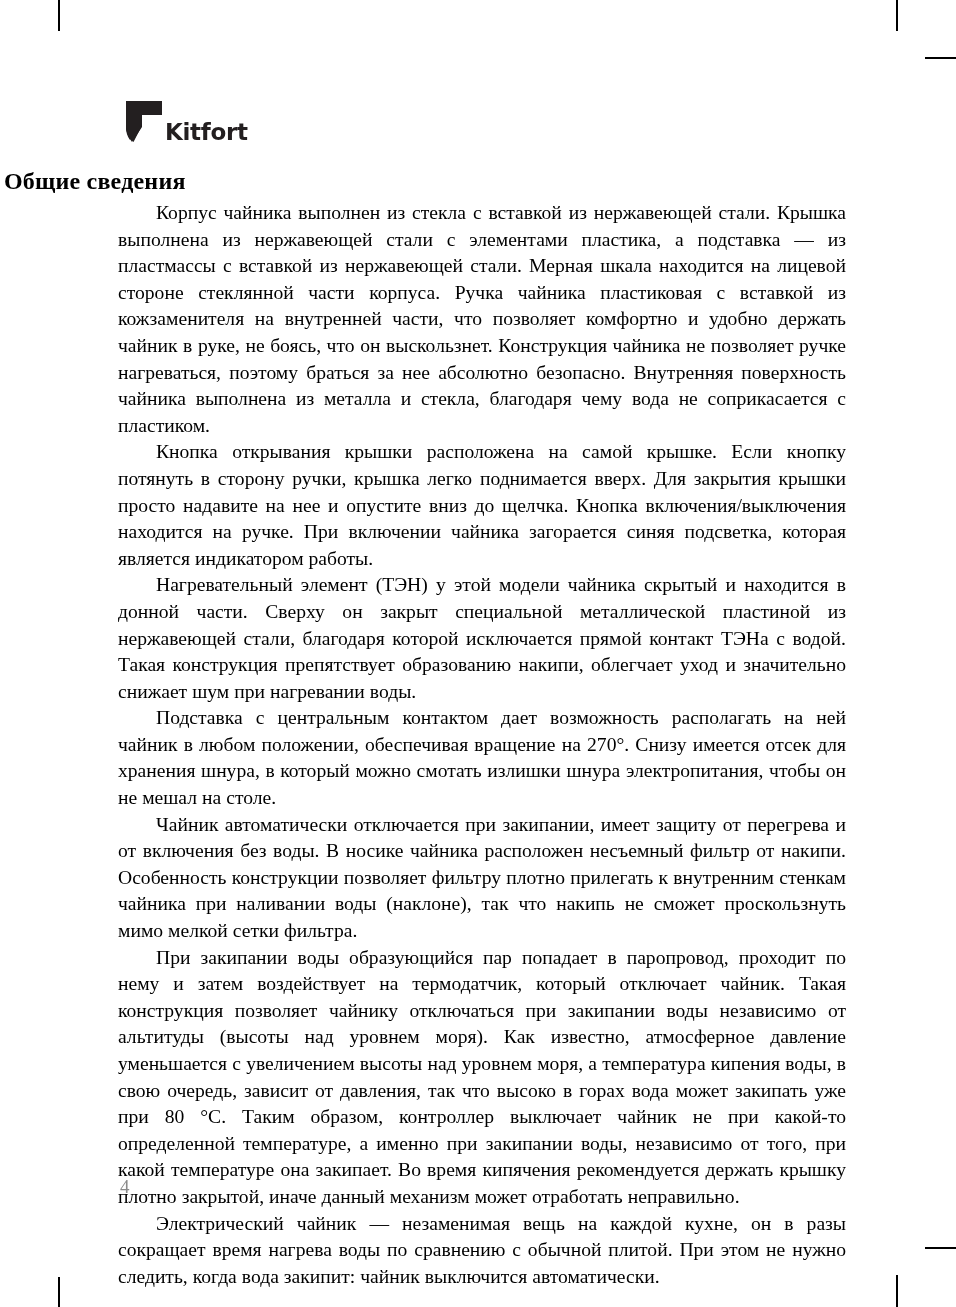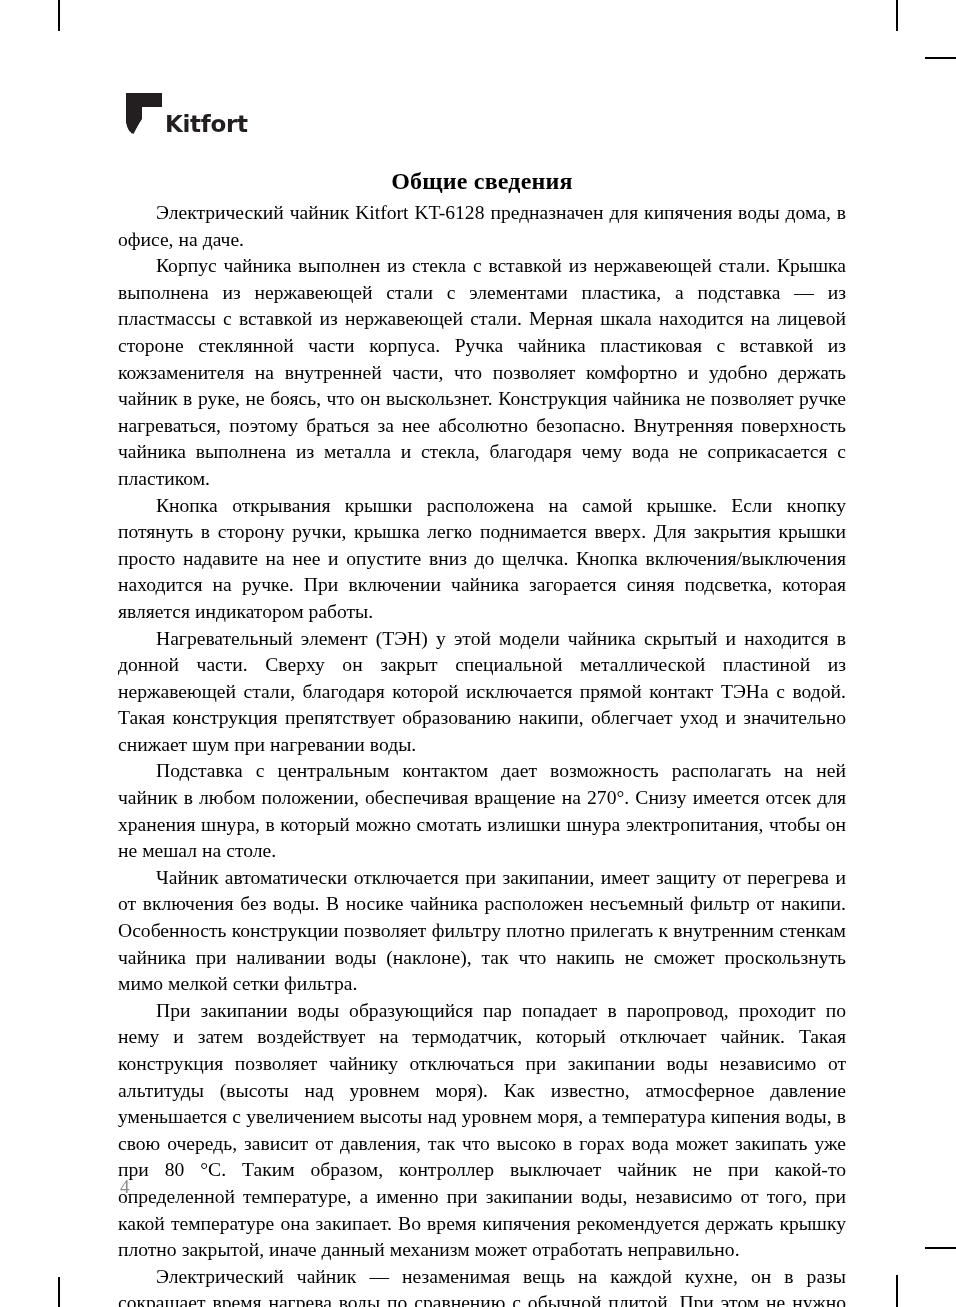--- a/index.html
+++ b/index.html
@@ -37,21 +37,21 @@
     left: 0;
     top: 0;
     width: 956px;
     height: 1307px;
   }
 
   
   .logo {
     position: absolute;
     left: 126px;
-    top: 90px;
+    top: 98px;
     display: flex;
     align-items: flex-end;
     height: 50px;
   }
   .logo-mark {
     width: 36px;
     height: 47px;
     display: block;
   }
   .logo-word {
@@ -64,21 +64,20 @@
     margin-left: 3px;
     margin-bottom: 4px;
   }
 
   
   .doc-title {
     position: absolute;
     left: 0;
     top: 152px;
     width: 956px;
-    text-align: center;
     font-size: 24px;
     font-weight: bold;
     letter-spacing: 0.2px;
   }
   
   .doc-title span { display: inline-block; transform: translateX(4px); }
 
   
   .body-col {
     position: absolute;
@@ -125,21 +124,20 @@
         <path d="M0 22 L16 22 L16 26 L6 41 Q2 36 0 28 Z" fill="#231f20"></path>
         <path d="M0 0 H36 V13.5 H15.5 V25.5 L7.5 41 Q0.5 34 0 24 Z" fill="#231f20"></path>
       </svg>
     </span>
     <span class="logo-word">Kitfort</span>
   </div>
 
   <h1 class="doc-title"><span>Общие сведения</span></h1>
 
   <div class="body-col">
-    <p>Электрический чайник Kitfort KT-6128 предназначен для кипячения воды дома, в офисе, на даче.</p>
     <p>Корпус чайника выполнен из стекла с вставкой из нержавеющей стали. Крышка выполнена из нержавеющей стали с элементами пластика, а подставка — из пластмассы с вставкой из нержавеющей стали. Мерная шкала находится на лицевой стороне стеклянной части корпуса. Ручка чайника пластиковая с вставкой из кожзаменителя на внутренней части, что позволяет комфортно и удобно держать чайник в руке, не боясь, что он выскользнет. Конструкция чайника не позволяет ручке нагреваться, поэтому браться за нее абсолютно безопасно. Внутренняя поверхность чайника выполнена из металла и стекла, благодаря чему вода не соприкасается с пластиком.</p>
     <p>Кнопка открывания крышки расположена на самой крышке. Если кнопку потянуть в сторону ручки, крышка легко поднимается вверх. Для закрытия крышки просто надавите на нее и опустите вниз до щелчка. Кнопка включения/выключения находится на ручке. При включении чайника загорается синяя подсветка, которая является индикатором работы.</p>
     <p>Нагревательный элемент (ТЭН) у этой модели чайника скрытый и находится в донной части. Сверху он закрыт специальной металлической пластиной из нержавеющей стали, благодаря которой исключается прямой контакт ТЭНа с водой. Такая конструкция препятствует образованию накипи, облегчает уход и значительно снижает шум при нагревании воды.</p>
     <p>Подставка с центральным контактом дает возможность располагать на ней чайник в любом положении, обеспечивая вращение на 270°. Снизу имеется отсек для хранения шнура, в который можно смотать излишки шнура электропитания, чтобы он не мешал на столе.</p>
     <p>Чайник автоматически отключается при закипании, имеет защиту от перегрева и от включения без воды. В носике чайника расположен несъемный фильтр от накипи. Особенность конструкции позволяет фильтру плотно прилегать к внутренним стенкам чайника при наливании воды (наклоне), так что накипь не сможет проскользнуть мимо мелкой сетки фильтра.</p>
     <p>При закипании воды образующийся пар попадает в паропровод, проходит по нему и затем воздействует на термодатчик, который отключает чайник. Такая конструкция позволяет чайнику отключаться при закипании воды независимо от альтитуды (высоты над уровнем моря). Как известно, атмосферное давление уменьшается с увеличением высоты над уровнем моря, а температура кипения воды, в свою очередь, зависит от давления, так что высоко в горах вода может закипать уже при 80 °C. Таким образом, контроллер выключает чайник не при какой-то определенной температуре, а именно при закипании воды, независимо от того, при какой температуре она закипает. Во время кипячения рекомендуется держать крышку плотно закрытой, иначе данный механизм может отработать неправильно.</p>
     <p>Электрический чайник — незаменимая вещь на каждой кухне, он в разы сокращает время нагрева воды по сравнению с обычной плитой. При этом не нужно следить, когда вода закипит: чайник выключится автоматически.</p>
   </div>
 
   <div class="page-number">4</div>

